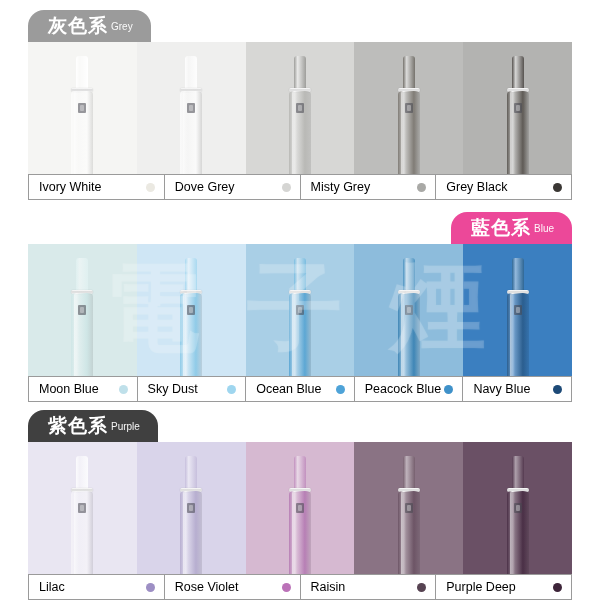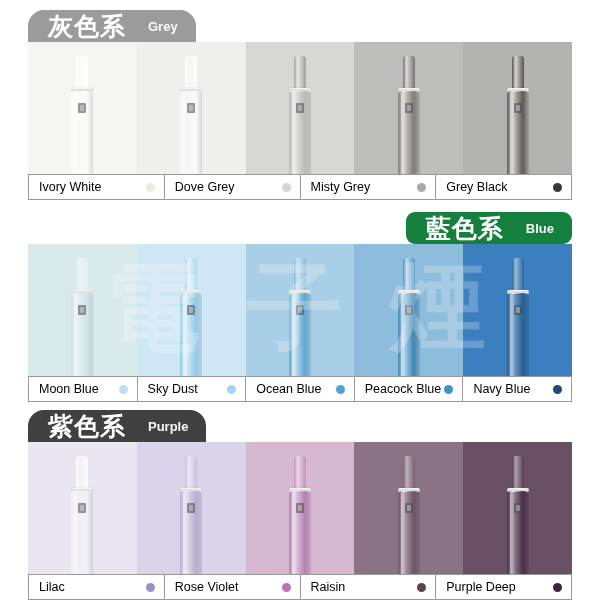--- a/index.html
+++ b/index.html
@@ -17,24 +17,24 @@
   .section .hdr{
     position:absolute;top:0;height:32px;
     border-radius:16px 16px 0 0;
     display:flex;align-items:center;
     padding:0 18px 0 20px;
     box-sizing:border-box;
     color:#ffffff;
     white-space:nowrap;
   }
   .hdr .cn{
-    font-size:25px;font-weight:bold;letter-spacing:1px;
+    font-size:19px;font-weight:bold;letter-spacing:1px;
     font-family:Liberation Serif, serif;
   }
-  .hdr .en{font-size:13px;margin-left:22px;font-weight:bold;opacity:.95;}
+  .hdr .en{font-size:10px;margin-left:3px;font-weight:normal;opacity:.95;}
 
   .swatchrow{
     position:absolute;left:0;right:0;top:32px;
     height:132px;display:flex;overflow:hidden;
   }
   .cell{
     flex:1;position:relative;overflow:hidden;
   }
 
   
@@ -171,21 +171,21 @@
           <span class="lbl-text">Misty Grey</span>
           <span class="dot" style="background: rgb(169, 169, 166);"></span>
         </div>
         <div class="lbl">
           <span class="lbl-text">Grey Black</span>
           <span class="dot" style="background: rgb(58, 55, 52);"></span>
         </div>
       </div>
     </div>
     <div class="section" style="top: 212px;">
-      <div class="hdr" style="background: #15803d; right: 0px; border-radius: 9px;">
+      <div class="hdr" style="background: #ec4899; right: 0px;">
         <span class="cn">藍色系</span>
         <span class="en">Blue</span>
       </div>
       <div class="swatchrow">
         <div class="cell" style="background: rgb(217, 234, 234);">
           <div class="device">
             <div class="dev-tip" style="background: linear-gradient(90deg, rgb(223, 240, 240) 0%, rgba(255, 255, 255, 0.45) 30%, rgb(223, 240, 240) 100%);"></div>
             <div class="dev-ring"></div>
             <div class="dev-body" style="background: linear-gradient(90deg, rgb(207, 230, 230) 0%, rgba(255, 255, 255, 0.32) 26%, rgb(207, 230, 230) 72%, rgba(0, 0, 0, 0.1) 100%);">
               <div class="gloss"></div>

